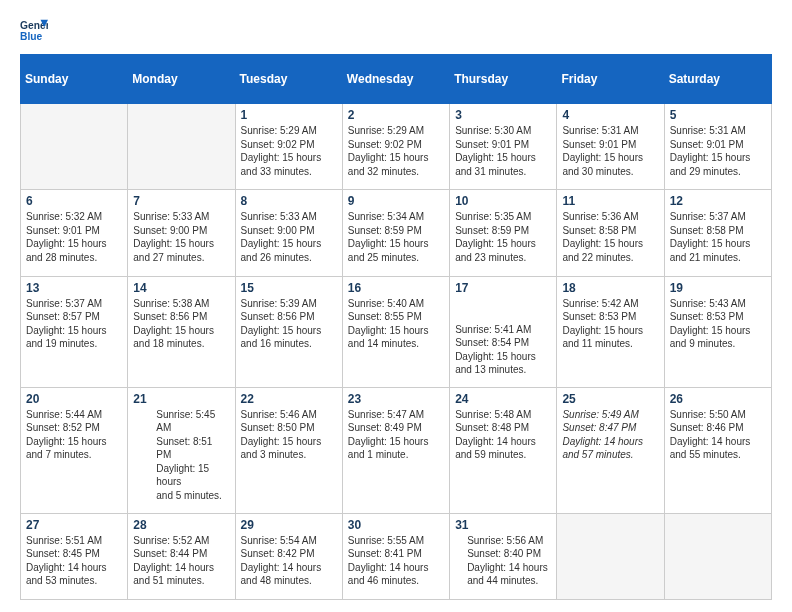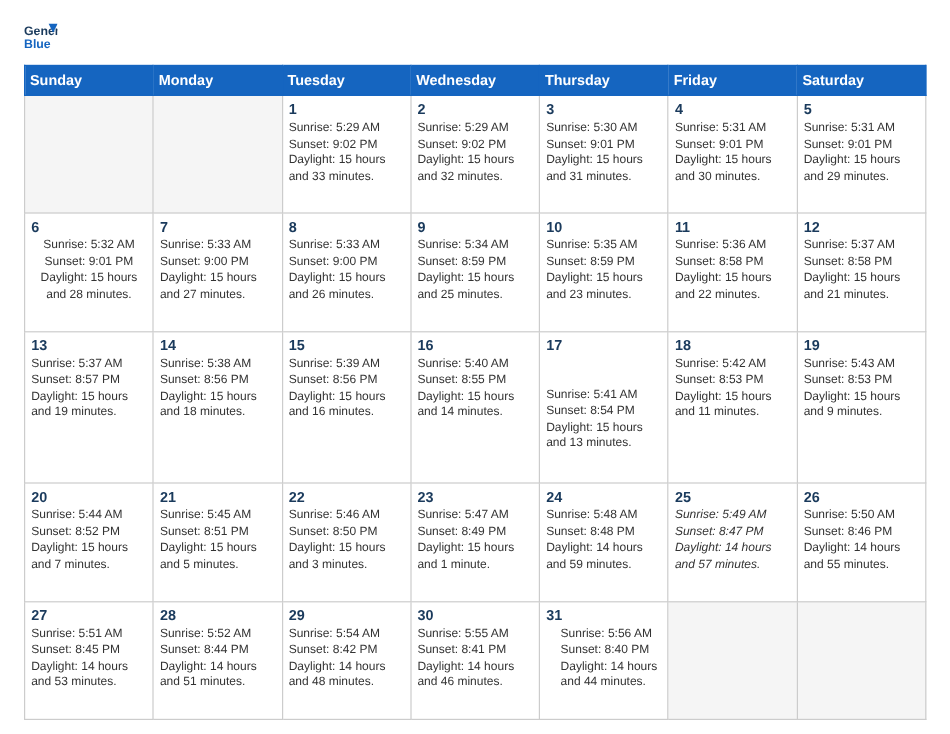--- a/index.html
+++ b/index.html
@@ -51,21 +51,21 @@
       border: 1px solid #ccc;
       border-collapse: collapse;
       width: 100%;
       table-layout: fixed;
     }
     .calendar th {
       background-color: #1565c0;
       color: #fff;
       font-size: 12px;
       font-weight: bold;
-      padding: 5px 4px;
+      padding: 17px 4px;
       text-align: left;
       border: 1px solid #1565c0;
     }
     .calendar td {
       border: 1px solid #ccc;
       vertical-align: top;
       padding: 4px 5px;
       font-size: 10px;
       color: #333;
       background: #fff;
@@ -152,21 +152,21 @@
             <div class="day-num">5</div>
             <div class="cell-text" style="white-space: pre-line;">Sunrise: 5:31 AM
 Sunset: 9:01 PM
 Daylight: 15 hours
 and 29 minutes.</div>
           </td>
         </tr>
         <tr>
           <td>
             <div class="day-num">6</div>
-            <div class="cell-text" style="white-space: pre-line; text-align: center;">Sunrise: 5:32 AM
+            <div class="cell-text" style="white-space: pre-line;">Sunrise: 5:32 AM
 Sunset: 9:01 PM
 Daylight: 15 hours
 and 28 minutes.</div>
           </td>
           <td>
             <div class="day-num">7</div>
             <div class="cell-text" style="white-space: pre-line;">Sunrise: 5:33 AM
 Sunset: 9:00 PM
 Daylight: 15 hours
 and 27 minutes.</div>
@@ -261,21 +261,21 @@
         <tr>
           <td>
             <div class="day-num">20</div>
             <div class="cell-text" style="white-space: pre-line;">Sunrise: 5:44 AM
 Sunset: 8:52 PM
 Daylight: 15 hours
 and 7 minutes.</div>
           </td>
           <td>
             <div class="day-num">21</div>
-            <div class="cell-text" style="white-space: pre-line;">Sunrise: 5:45 AM
+            <div class="cell-text" style="white-space: pre-line; margin-left: 23px;">Sunrise: 5:45 AM
 Sunset: 8:51 PM
 Daylight: 15 hours
 and 5 minutes.</div>
           </td>
           <td>
             <div class="day-num">22</div>
             <div class="cell-text" style="white-space: pre-line;">Sunrise: 5:46 AM
 Sunset: 8:50 PM
 Daylight: 15 hours
 and 3 minutes.</div>

